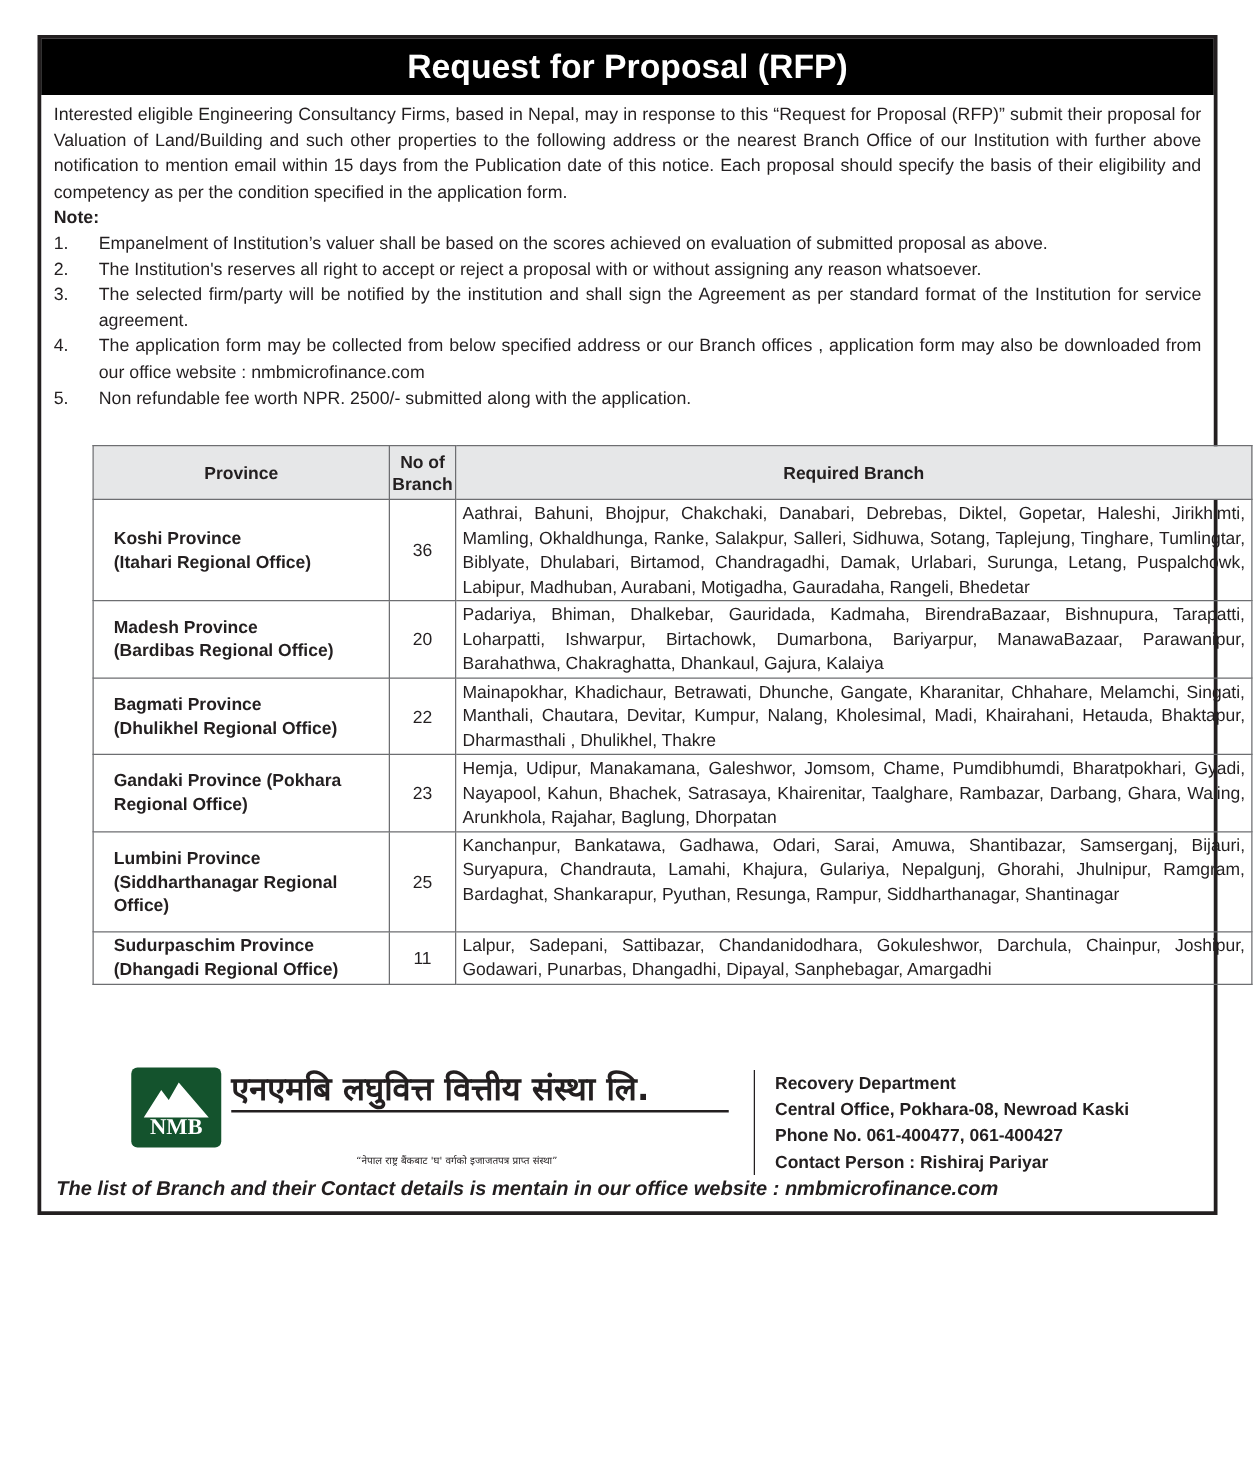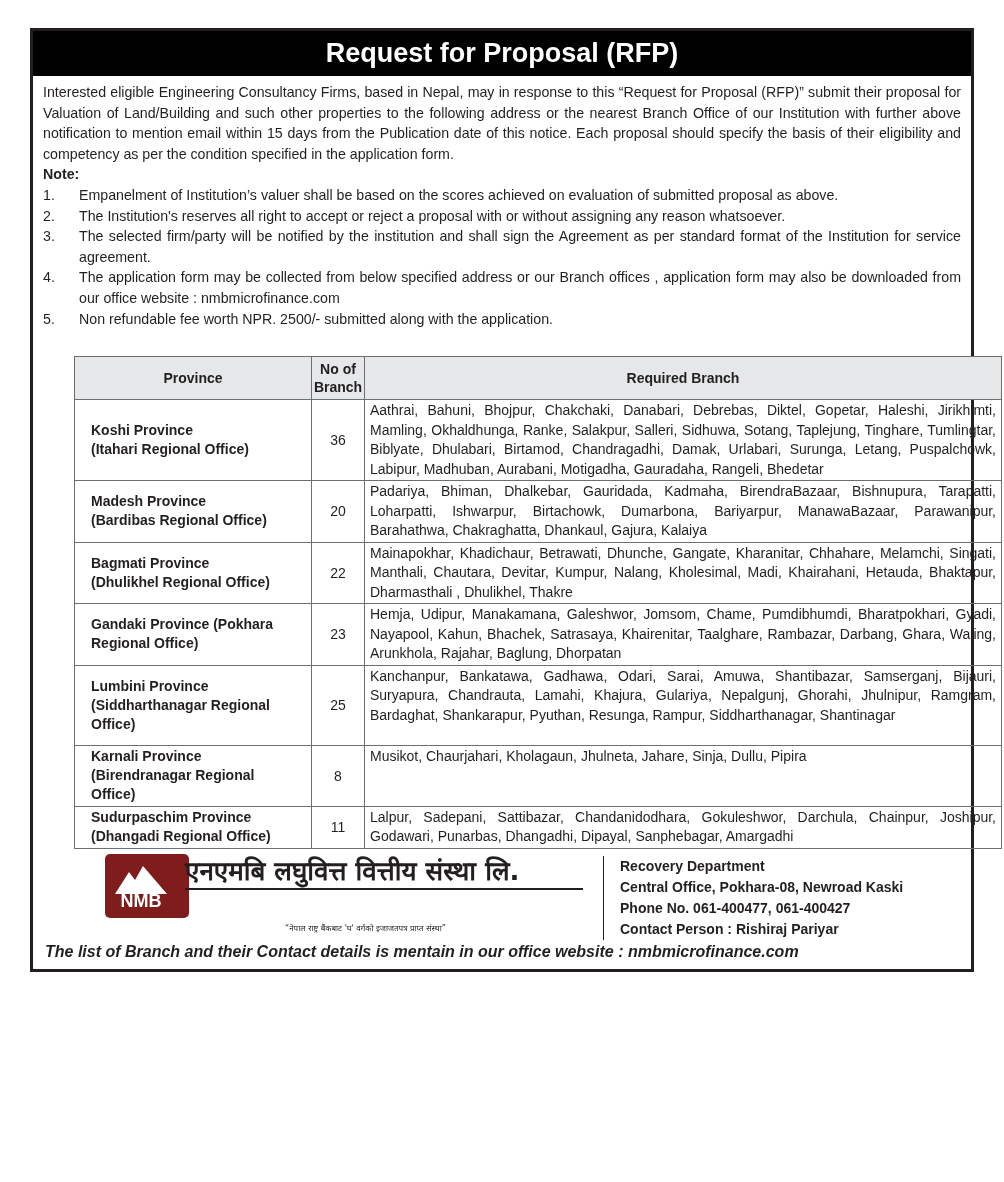--- a/index.html
+++ b/index.html
@@ -13,21 +13,21 @@
   ol.notes .num { width:36px; flex:0 0 36px; }
   ol.notes .txt { flex:1; text-align:justify; }
   .detail-link { margin:0 10px; font-size:14.2px; font-weight:bold; text-decoration:underline; line-height:20.6px; }
   table.branches { position:absolute; left:13px; top:325px; width:928px; border-collapse:collapse; font-size:14px;margin-left:28px; }
   table.branches th, table.branches td { border:1.5px solid #6d6e71; }
   table.branches th { background:#e6e7e8; font-weight:bold; height:40px; line-height:18px; }
   table.branches td.prov { width:204px; font-weight:bold; padding:0 16px; line-height:19px; vertical-align:middle; }
   table.branches td.count { width:50px; text-align:center; vertical-align:middle; }
   table.branches td.list { padding:1px 5px; line-height:19.5px; text-align:justify; vertical-align:top; }
   .footer { position:absolute; left:72px; top:823px; width:860px; height:82px; }
-  .logo-box { position:absolute; left:0; top:0; width:84px; height:64px; background:#7f1d1d; border-radius:5px; color:#fff; }
+  .logo-box { position:absolute; left:0; top:0; width:72px; height:64px; background:#14532d; border-radius:5px; color:#fff;font-family:Liberation Serif, serif; }
   .logo-text { position:absolute; left:0; bottom:6px; width:72px; text-align:center; font-weight:bold; font-size:18px; }
   .dev-name { position:absolute; left:80px; top:-2px; font-family:"DejaVu Sans", sans-serif; font-weight:bold; font-size:26px; white-space:nowrap; }
   .rule { position:absolute; left:80px; top:34px; width:398px; border-top:2px solid #231f20; }
   .en-name { position:absolute; left:80px; top:38px; font-weight:bold; font-size:22px; white-space:nowrap; }
   .tagline { position:absolute; left:180px; top:68px; font-size:8px; white-space:nowrap; font-family:"DejaVu Sans", sans-serif; }
   .contact { position:absolute; left:498px; top:2px; border-left:1.5px solid #231f20; padding-left:16px; font-weight:bold; font-size:14px; line-height:21px; }
   .website-note { position:absolute; left:12px; top:912px; font-style:italic; font-weight:bold; font-size:16px; }
 </style>
 </head>
 <body>
@@ -101,28 +101,20 @@
         <td class="list">Hemja, Udipur, Manakamana, Galeshwor, Jomsom, Chame, Pumdibhumdi, Bharatpokhari, Gyadi, Nayapool, Kahun, Bhachek,  Satrasaya,  Khairenitar, Taalghare, Rambazar, Darbang, Ghara, Waling, Arunkhola, Rajahar, Baglung, Dhorpatan</td>
       </tr>
       <tr style="height:80px">
         <td class="prov">
             <div>Lumbini Province</div>
             <div>(Siddharthanagar  Regional Office)</div>
           </td>
         <td class="count">25</td>
         <td class="list">Kanchanpur, Bankatawa, Gadhawa, Odari, Sarai, Amuwa, Shantibazar,  Samserganj, Bijauri, Suryapura, Chandrauta, Lamahi, Khajura, Gulariya, Nepalgunj, Ghorahi, Jhulnipur, Ramgram, Bardaghat, Shankarapur,  Pyuthan, Resunga,  Rampur, Siddharthanagar, Shantinagar</td>
       </tr>
-      <tr style="height:61px">
-        <td class="prov">
-            <div>Karnali Province</div>
-            <div>(Birendranagar  Regional Office)</div>
-          </td>
-        <td class="count">8</td>
-        <td class="list">Musikot,  Chaurjahari,  Kholagaun,  Jhulneta,  Jahare,  Sinja, Dullu, Pipira</td>
-      </tr>
       <tr style="height:42px">
         <td class="prov">
             <div>Sudurpaschim Province</div>
             <div>(Dhangadi Regional Office)</div>
           </td>
         <td class="count">11</td>
         <td class="list">Lalpur, Sadepani, Sattibazar, Chandanidodhara, Gokuleshwor, Darchula, Chainpur, Joshipur, Godawari, Punarbas, Dhangadhi, Dipayal, Sanphebagar, Amargadhi</td>
       </tr>
     </tbody>
   </table>

